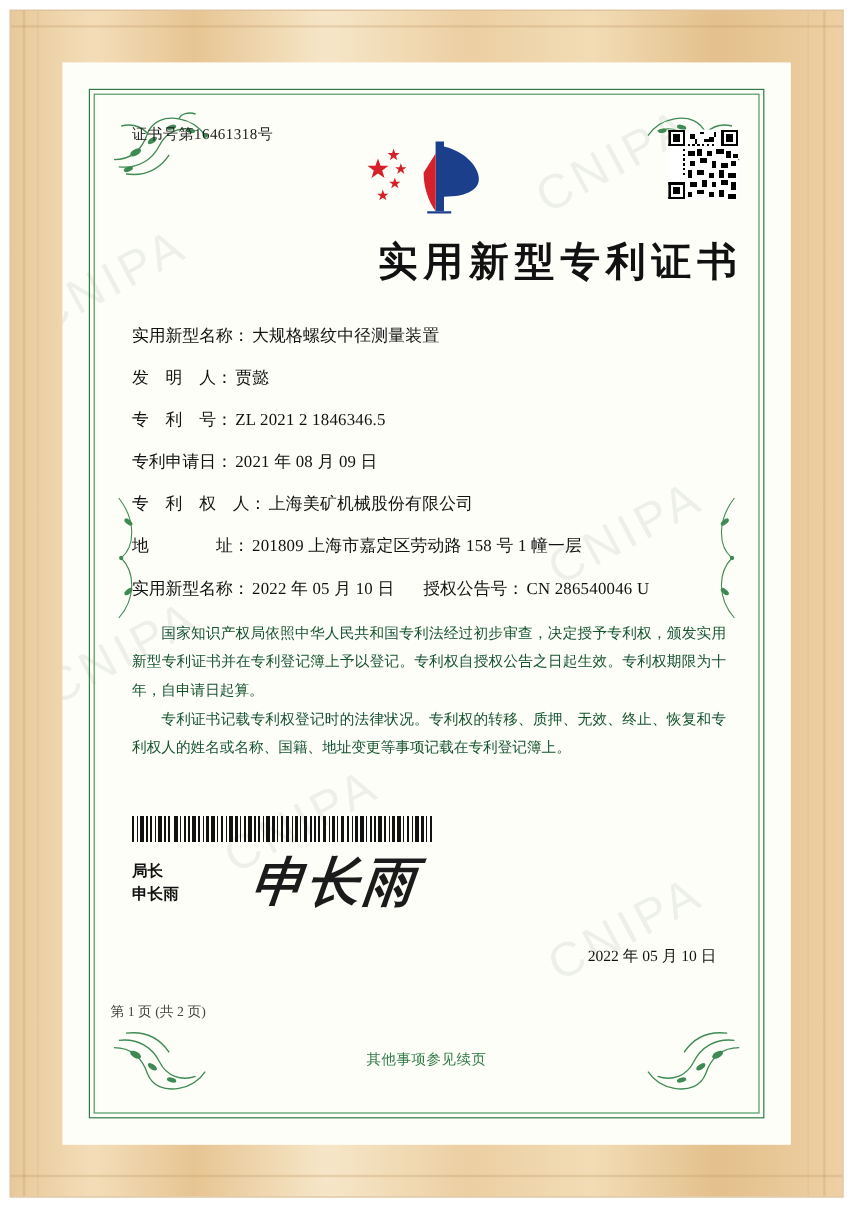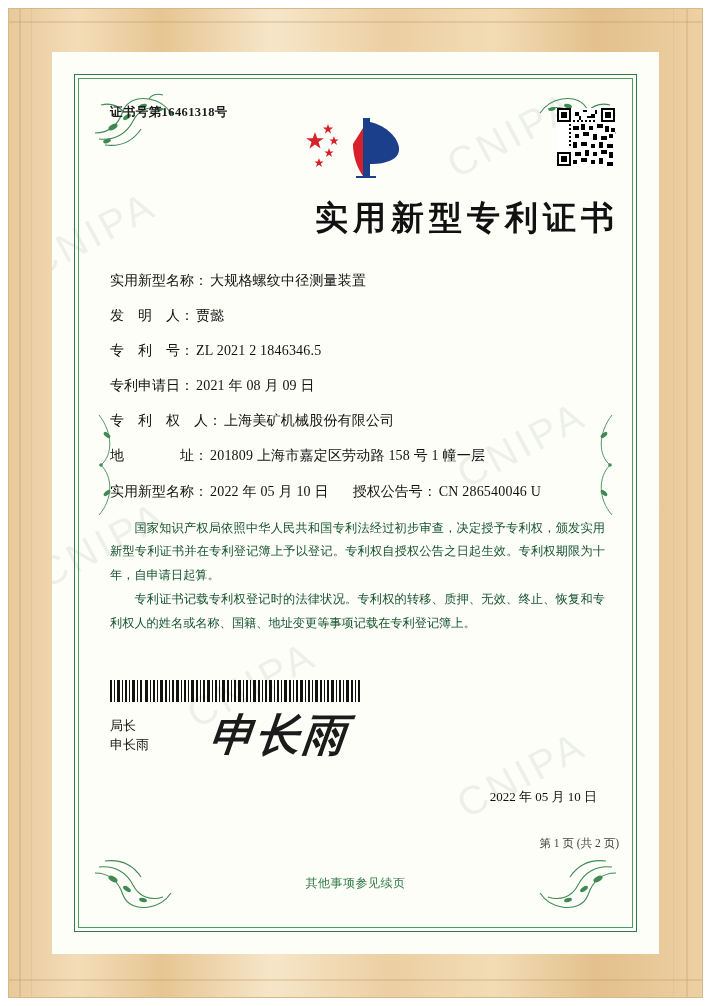--- a/index.html
+++ b/index.html
@@ -207,20 +207,21 @@
   .signature-block {
     margin-top: 14px;
     margin-left: 18px;
     position: relative;
     height: 70px;
   }
   .sig-label {
     font-size: 13px;
     line-height: 1.5;
     color: #111;
+    font-weight: bold;
   }
   .sig-script {
     position: absolute;
     left: 100px;
     top: -10px;
     font-size: 44px;
     color: #1b1b1b;
     font-family: "DejaVu Serif", serif;
     font-style: italic;
     font-weight: bold;
@@ -231,21 +232,21 @@
   .issue-date {
     margin-top: 2px;
     text-align: right;
     padding-right: 22px;
     font-size: 13px;
     color: #111;
   }
 
   .page-no {
     margin-top: 30px;
-    text-align: right;
+    text-align: left;
     font-size: 11.5px;
     color: #444;
   }
 
   .footer-note {
     margin-top: 24px;
     text-align: center;
     font-size: 12px;
     color: #2f7a45;
     letter-spacing: 0.5px;
@@ -349,21 +350,21 @@
         <g fill="currentColor">
           <ellipse cx="12" cy="30" rx="4" ry="2" transform="rotate(40 12 30)"></ellipse>
           <ellipse cx="12" cy="88" rx="4" ry="2" transform="rotate(-40 12 88)"></ellipse>
           <circle cx="6" cy="60" r="1.8"></circle>
         </g>
       </svg>
     </div>
 
     <div class="content">
 
-      <div style="position:relative;height:70px;font-weight:bold;">
+      <div style="position:relative;height:70px;">
         <div class="cert-no">证书号第16461318号</div>
 
         <div class="logo-wrap">
           <svg viewBox="0 0 110 66" width="110" height="66">
 
             <g fill="#d6202a">
               <polygon points="14,18 16.2,24.2 22.8,24.2 17.5,28.1 19.5,34.4 14,30.5 8.5,34.4 10.5,28.1 5.2,24.2 11.8,24.2"></polygon>
               <polygon points="27,10 28.3,13.6 32,13.6 29,15.9 30.1,19.5 27,17.3 23.9,19.5 25,15.9 22,13.6 25.7,13.6"></polygon>
               <polygon points="33,22 34.2,25.4 37.7,25.4 34.9,27.5 36,30.9 33,28.8 30,30.9 31.1,27.5 28.3,25.4 31.8,25.4"></polygon>
               <polygon points="28,34 29.2,37.4 32.7,37.4 29.9,39.5 31,42.9 28,40.8 25,42.9 26.1,39.5 23.3,37.4 26.8,37.4"></polygon>

